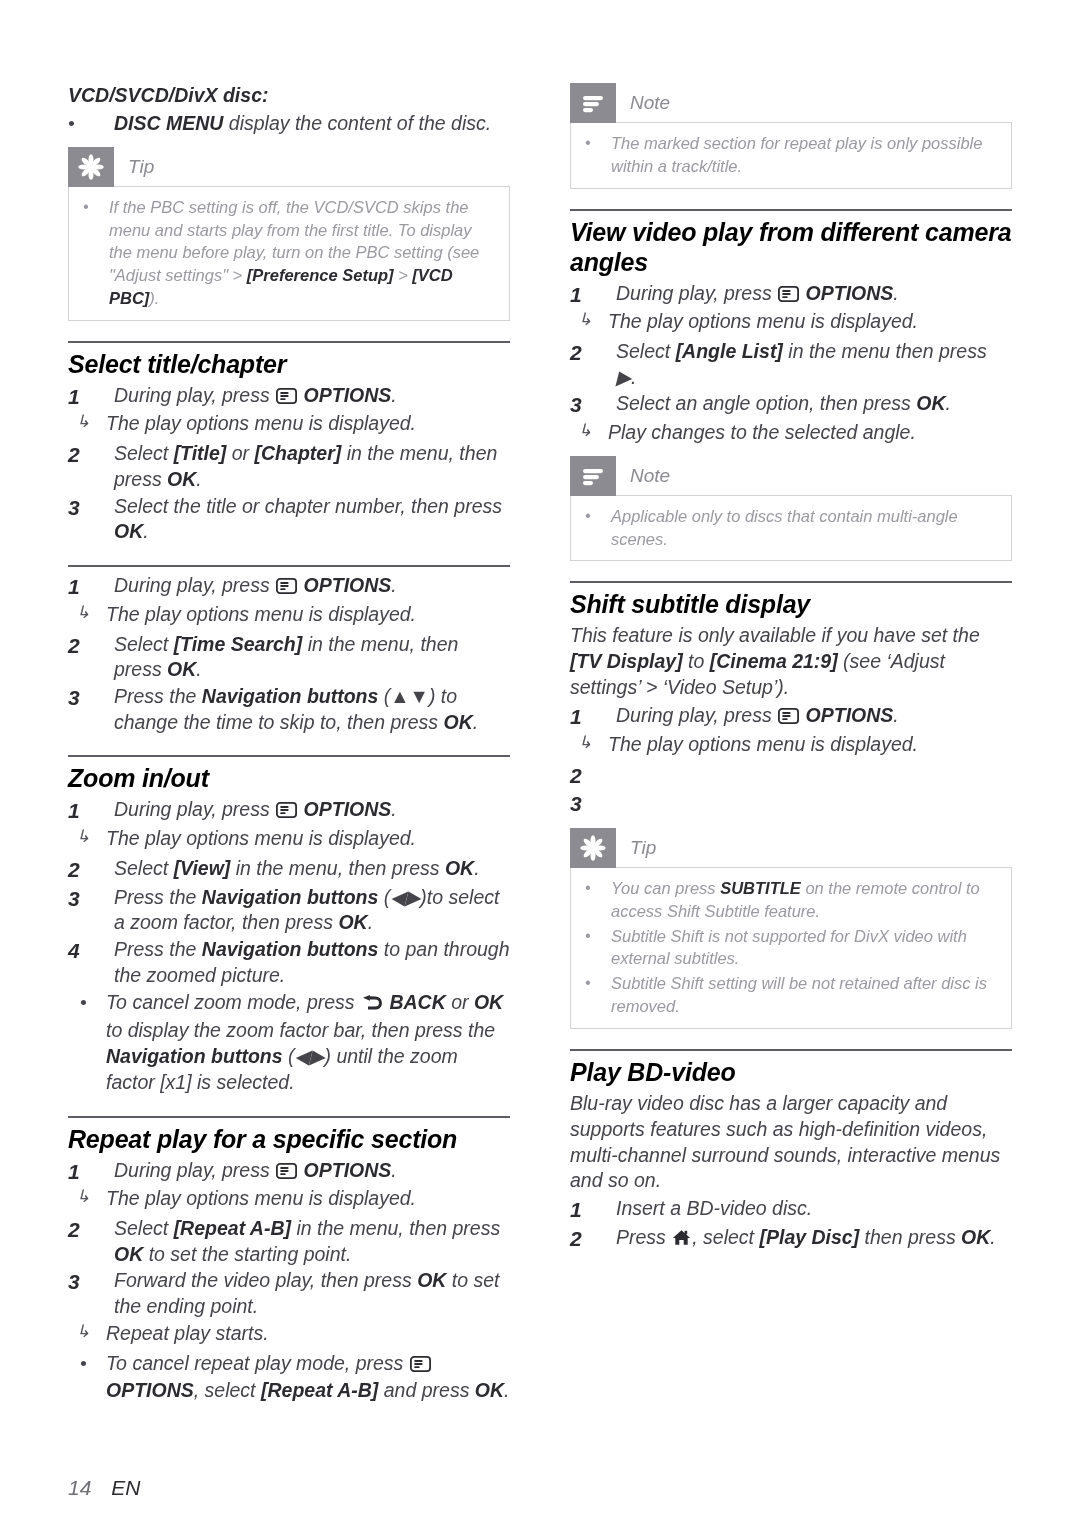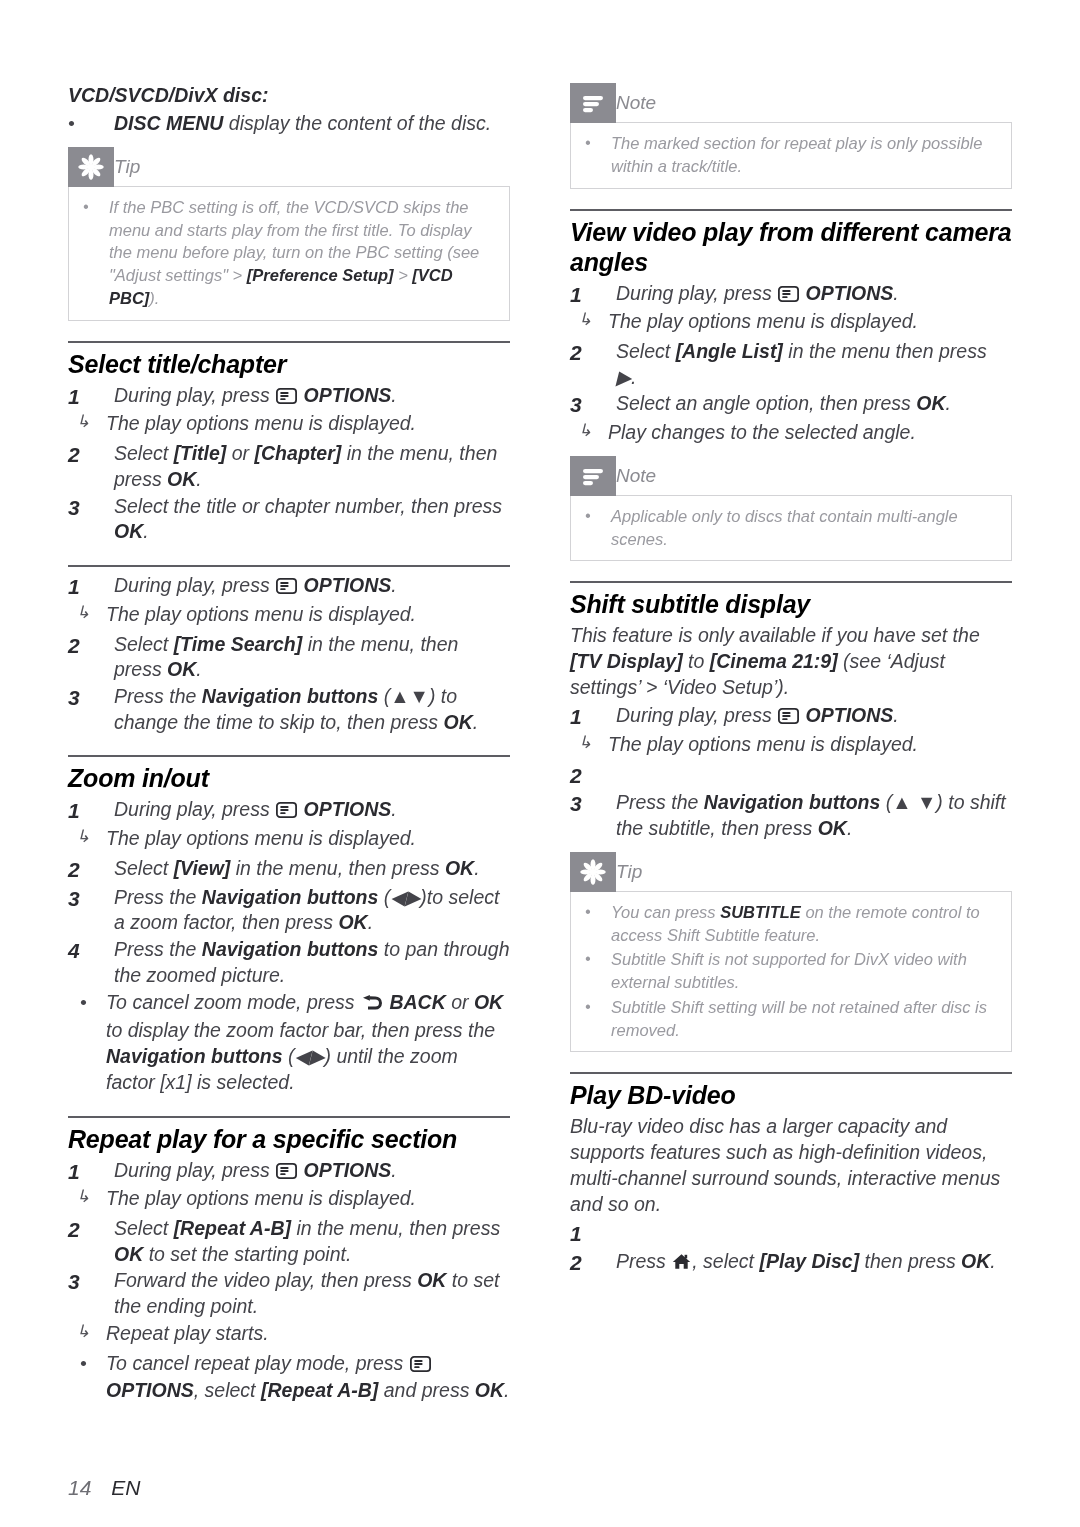--- a/index.html
+++ b/index.html
@@ -140,20 +140,21 @@
     height: 40px;
     background: #8b8b91;
     display: flex;
     align-items: center;
     justify-content: center;
     flex: 0 0 46px;
   }
   .callout-label {
     font-size: 19px;
     color: #8b8b91;
+    padding-left: 14px;
   }
   .callout-body {
     border: 1px solid #d3d3d6;
     border-top: 1px solid #d3d3d6;
     padding: 9px 14px 10px 14px;
     margin-top: -1px;
     background: #fff;
   }
   .callout-item {
     display: flex;
@@ -452,21 +453,20 @@
         </div>
         <div class="sub-arrow">
           <span class="glyph">↳</span>
           <span class="txt">The play options menu is displayed.</span>
         </div>
         <div class="step">
           <div class="step-num">2</div>
         </div>
         <div class="step">
           <div class="step-num">3</div>
-          <div class="step-body"><span>Press the </span><span class="b">Navigation buttons</span><span> (▲ ▼) to shift the subtitle, then press </span><span class="b">OK</span><span>.</span></div>
         </div>
       </div>
 
     <div class="callout">
       <div class="callout-head">
         <div class="callout-badge">
           <svg class="tip-glyph" width="28" height="28" viewBox="0 0 28 28" aria-hidden="true">
             <g fill="#ffffff">
               <ellipse cx="14" cy="6.6" rx="2.5" ry="5.3"></ellipse>
               <ellipse cx="14" cy="21.4" rx="2.5" ry="5.3"></ellipse>
@@ -497,20 +497,21 @@
           </div>
         </div>
     </div>
 
     <div class="rule"></div>
     <h2 class="section-title">Play BD-video</h2>
     <div class="para"><span>Blu-ray video disc has a larger capacity and supports features such as high-definition videos, multi-channel surround sounds, interactive menus and so on.</span></div>
     <div class="steps">
         <div class="step">
           <div class="step-num">1</div>
+          <div class="step-body"><span>Insert a BD-video disc.</span></div>
         </div>
         <div class="step">
           <div class="step-num">2</div>
           <div class="step-body"><span>Press </span><span class="icon-inline" style="vertical-align: -2px;"><svg width="19" height="17" viewBox="0 0 19 17">
                 <path d="M9.5 1.2 L18.2 9.0 L15.7 9.0 L15.7 15.8 L11.7 15.8 L11.7 11.0 L7.3 11.0 L7.3 15.8 L3.3 15.8 L3.3 9.0 L0.8 9.0 Z" fill="#2b2b30"></path>
                 <rect x="12.6" y="1.8" width="2.6" height="3.6" fill="#2b2b30"></rect>
               </svg></span><span>, select </span><span class="b">[Play Disc]</span><span> then press </span><span class="b">OK</span><span>.</span></div>
         </div>
       </div>
   </div>

